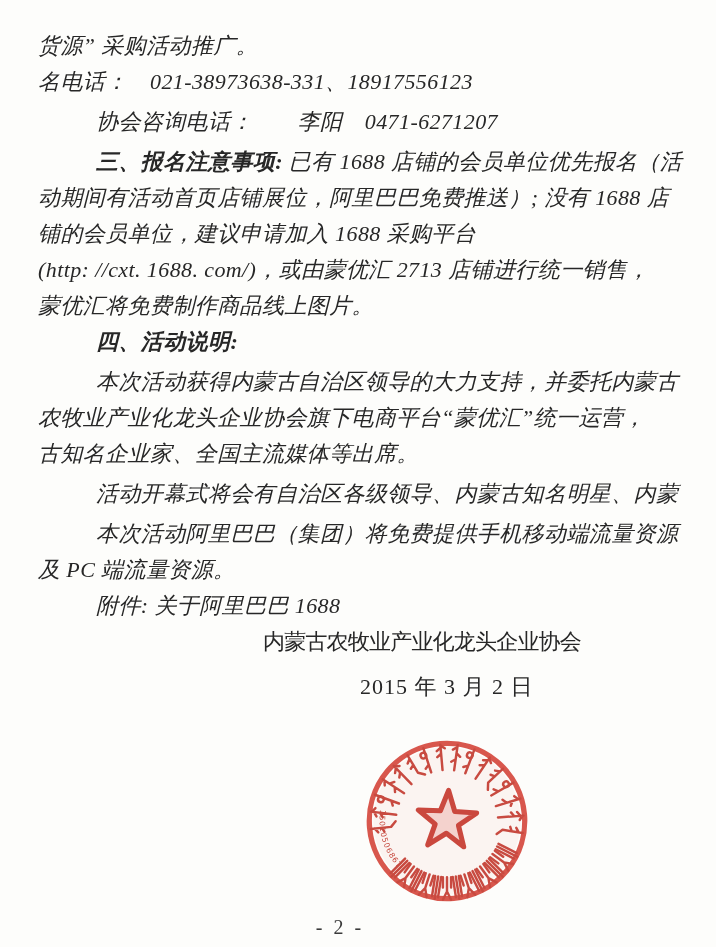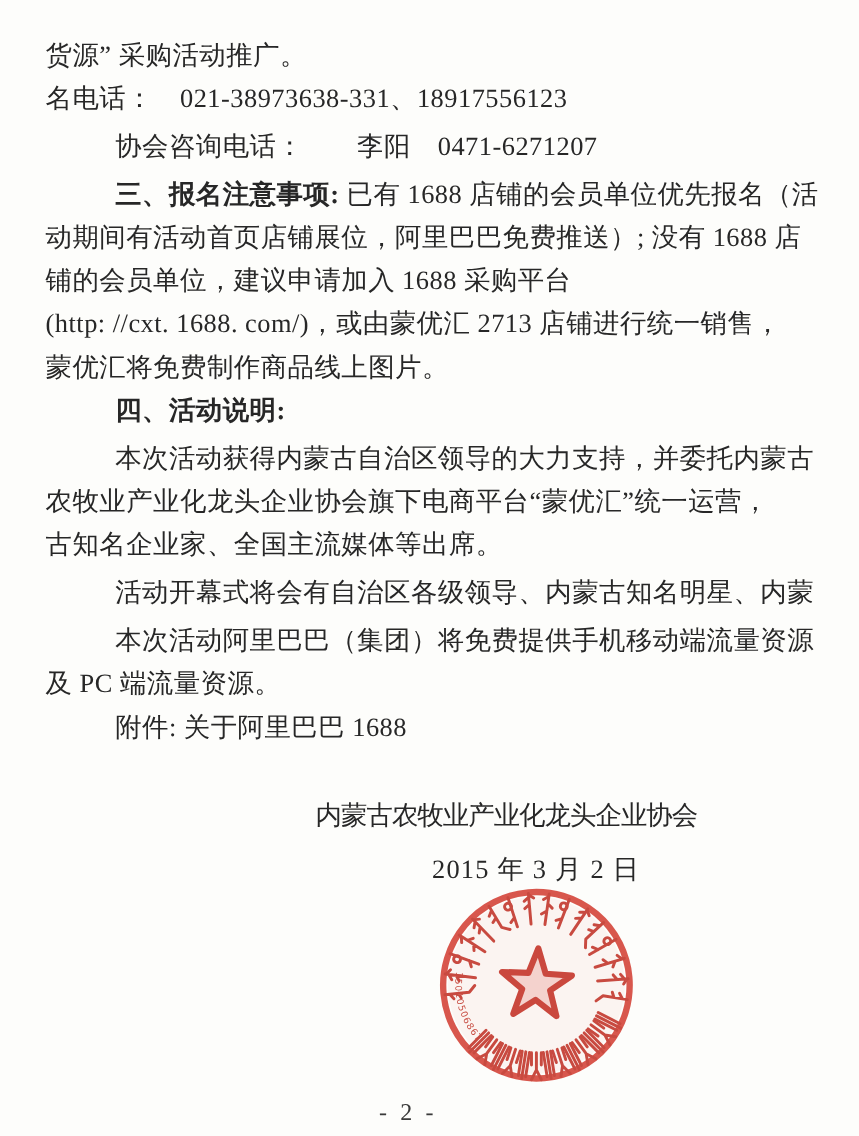--- a/index.html
+++ b/index.html
@@ -11,28 +11,29 @@
     overflow:hidden;
     font-family:"Liberation Serif","DejaVu Serif",serif;
     color:#272727;
   }
   .doc{position:absolute;left:38px;top:28px;width:620px;}
   .line{
     font-size:22px;
     height:36px;line-height:36px;
     white-space:pre;
     letter-spacing:0.4px;
+    font-style:italic;
   }
   .ind{padding-left:58px;}
   .para{margin-top:4px;}
   .gap-sec{}
   .gap-attach{}
   .b{font-weight:700;}
   .sig-org{
-    margin-top:38px;margin-left:225px;
+    margin-left:225px;
     font-size:22px;line-height:36px;letter-spacing:-0.8px;white-space:pre;
   }
   .sig-date{
     margin-top:9px;margin-left:322px;
     font-size:22px;line-height:36px;white-space:pre;letter-spacing:1px;
   }
   .pagenum{
     position:absolute;left:0;right:0;top:916px;
     text-align:center;transform:translateX(-18px);
     font-size:20px;letter-spacing:3px;color:#3a3a3a;

